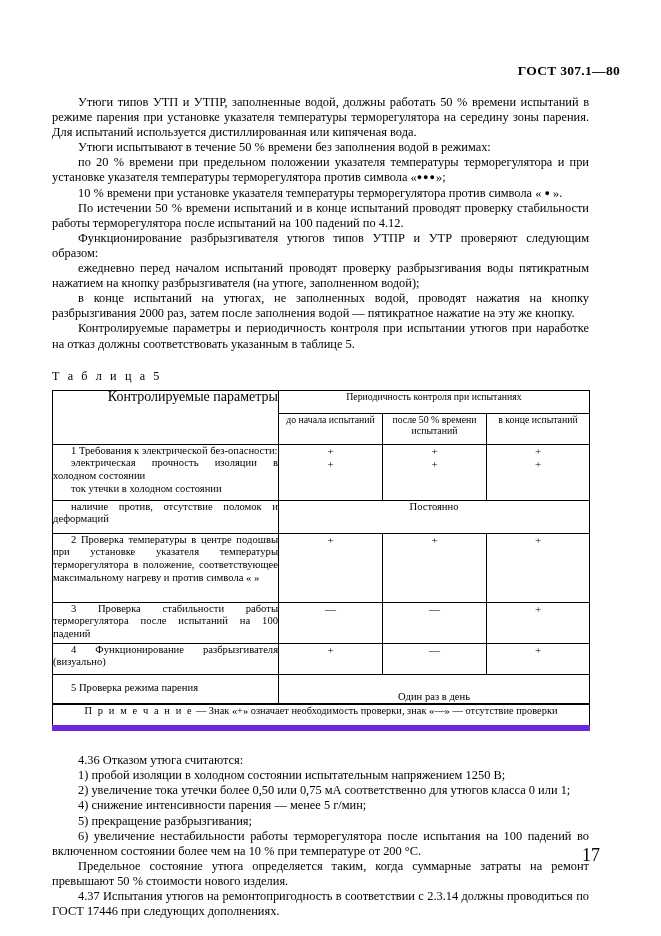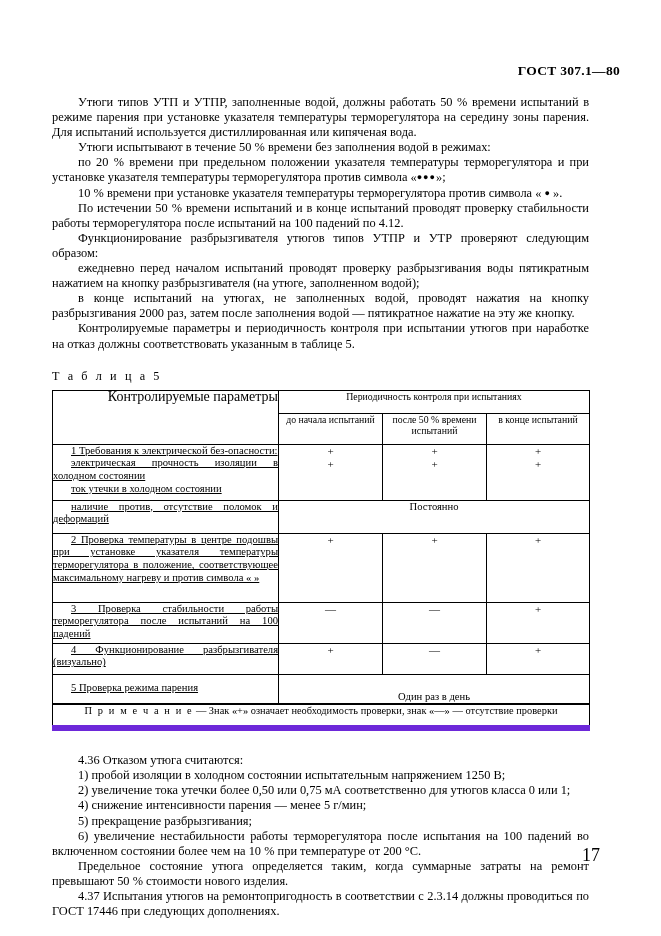--- a/index.html
+++ b/index.html
@@ -79,21 +79,20 @@
   th.params {
     text-align: right;
     vertical-align: middle;
     font-size: 14px;
   }
   td.pcell {
     padding: 4px 6px 4px 4px;
     text-align: justify;
     font-size: 10.6px;
     line-height: 12.8px;
-    text-decoration: underline;
   }
   td.pcell .ind { text-indent: 18px; display: block; }
   td.mark {
     text-align: center;
     vertical-align: bottom;
     font-size: 11px;
     padding-bottom: 3px;
   }
   td.span3 {
     text-align: center;

